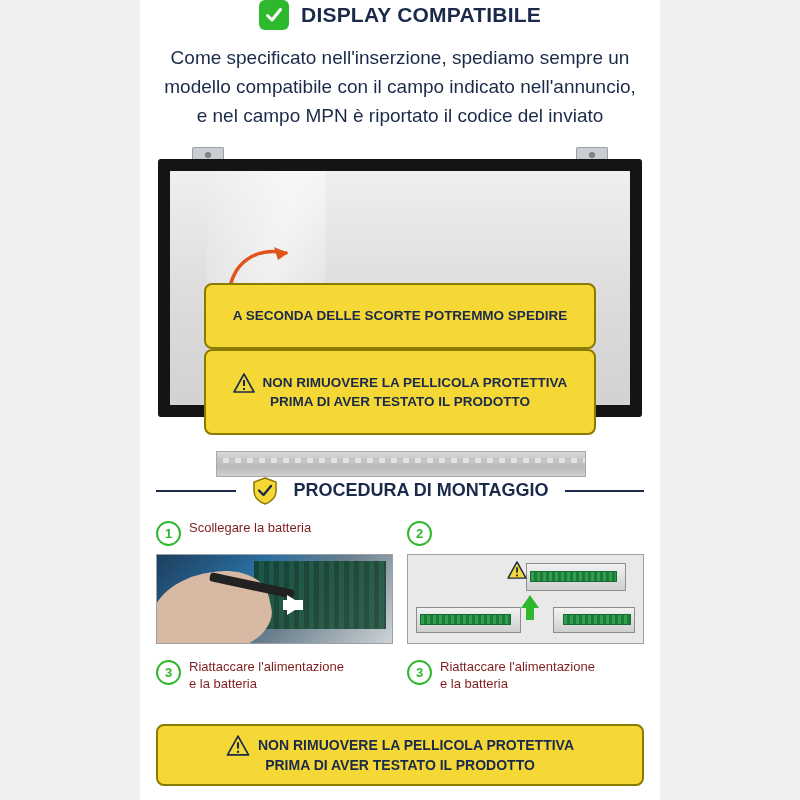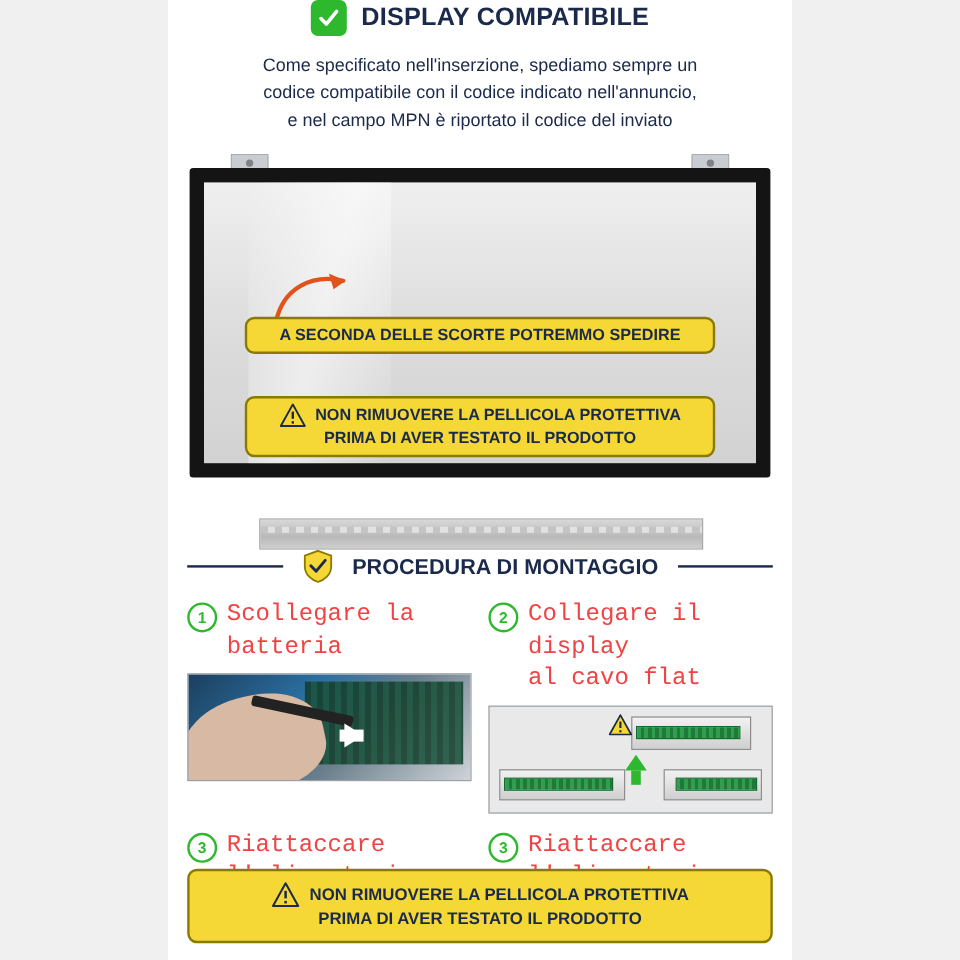--- a/index.html
+++ b/index.html
@@ -57,21 +57,21 @@
   .check-badge svg { display: block; }
   .hdr-title {
     font-size: 21px;
     font-weight: bold;
     color: #1b2a4a;
     letter-spacing: .2px;
   }
   .intro {
     margin: 14px 18px 0 18px;
     text-align: center;
-    font-size: 15px;
+    font-size: 19px;
     line-height: 1.52;
     color: #1b2a4a;
   }
 
   
   .panel-wrap {
     position: relative;
     margin: 16px auto 0 auto;
     width: 484px;
     height: 300px;
@@ -157,21 +157,21 @@
     width: 392px;
     background: #f5d836;
     border: 2px solid #8a7a00;
     border-radius: 8px;
     box-sizing: border-box;
     text-align: center;
     color: #1b2a4a;
     font-weight: bold;
     font-size: 13.5px;
     line-height: 1.35;
-    padding: 4px 8px;
+    padding: 22px 8px;
   }
   .yellow-box.b1 { top: 112px; }
   .yellow-box.b2 { top: 178px; }
   .yb-row {
     display: flex;
     align-items: center;
     justify-content: center;
     gap: 8px;
   }
   .warn-tri { flex: none; }
@@ -216,24 +216,23 @@
     border: 2px solid #2eb82e;
     color: #2eb82e;
     font-size: 13px;
     font-weight: bold;
     display: flex;
     align-items: center;
     justify-content: center;
     margin-top: 2px;
   }
   .step-txt {
-    font-size: 20px;
+    font-size: 13px;
     line-height: 1.32;
-    color: #ef4444;
-    font-family: Liberation Mono, monospace;
+    color: #7f1d1d;
   }
   .photo {
     margin-top: 8px;
     height: 88px;
     border: 1px solid #9aa0a6;
     position: relative;
     overflow: hidden;
   }
   .photo.p1 {
     background: linear-gradient(135deg,#1c3f5e 0%,#2b6ea0 35%,#6a7f8c 60%,#cfd4d8 100%);
@@ -349,21 +348,21 @@
       <span class="check-badge">
         <svg width="20" height="20" viewBox="0 0 20 20" aria-hidden="true">
           <path d="M3.5 10.5 L8 15 L16.5 4.5" fill="none" stroke="#ffffff" stroke-width="3" stroke-linecap="round" stroke-linejoin="round"></path>
         </svg>
       </span>
       <span class="hdr-title">DISPLAY COMPATIBILE</span>
     </div>
 
     <div class="intro">
       <div>Come specificato nell'inserzione, spediamo sempre un</div>
-      <div>codice compatibile con il codice indicato nell'annuncio,</div>
+      <div>modello compatibile con il campo indicato nell'annuncio,</div>
       <div>e nel campo MPN è riportato il codice del inviato</div>
     </div>
 
     <div class="panel-wrap">
       <div class="tab l"></div>
       <div class="tab r"></div>
 
       <div class="bezel">
         <div class="screen">
           <div class="glare"></div>
@@ -416,24 +415,20 @@
           <div class="pcb"></div>
           <div class="hand"></div>
           <div class="tool"></div>
           <div class="white-arrow"></div>
         </div>
       </div>
 
       <div class="col">
         <div class="step-row">
           <div class="num">2</div>
-          <div class="step-txt">
-            <div>Collegare il display</div>
-            <div>al cavo flat</div>
-          </div>
         </div>
         <div class="photo p2">
           <div class="connector" style="left:50%;top:8px;width:42%;height:26px;"></div>
           <div class="strip" style="left:52%;top:16px;width:36%;"></div>
           <div class="connector" style="left:8px;bottom:10px;width:44%;height:24px;"></div>
           <div class="strip" style="left:12px;bottom:18px;width:38%;"></div>
           <div class="connector" style="right:8px;bottom:10px;width:34%;height:24px;"></div>
           <div class="strip" style="right:12px;bottom:18px;width:28%;"></div>
           <svg style="position:absolute;left:42%;top:6px;" width="20" height="18" viewBox="0 0 22 20" aria-hidden="true">
             <path d="M11 1 L21 19 L1 19 Z" fill="#f5d836" stroke="#1b2a4a" stroke-width="1.6" stroke-linejoin="round"></path>

